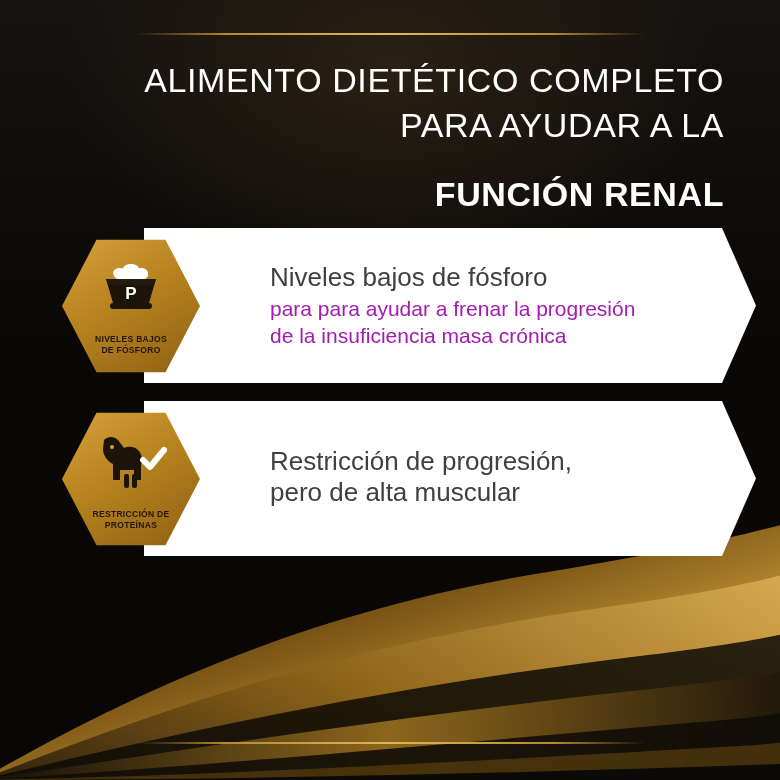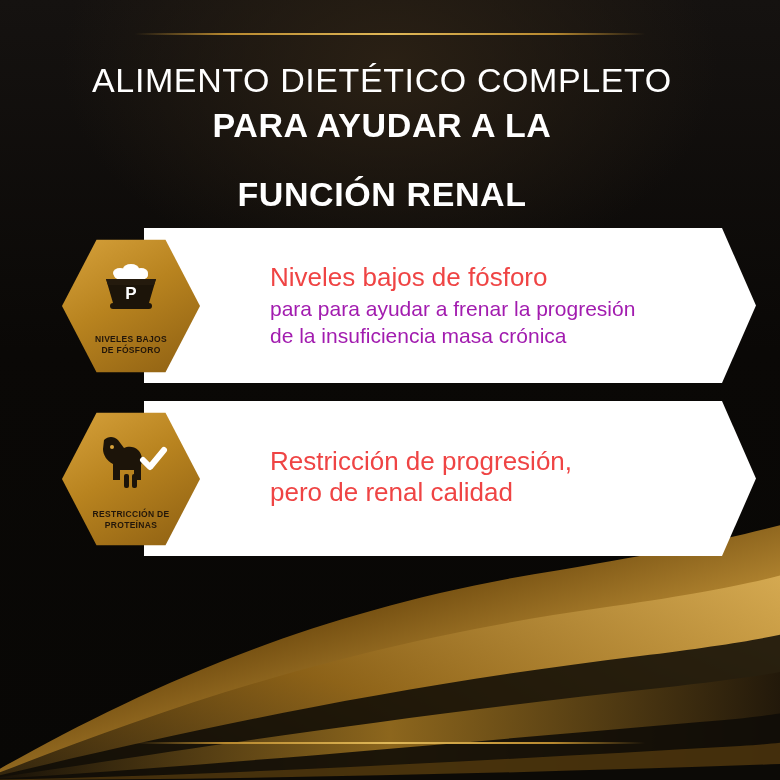--- a/index.html
+++ b/index.html
@@ -34,30 +34,30 @@
     height: 2px;
     background: linear-gradient(90deg, rgba(146,104,31,0) 0%, #b8892f 18%, #e0b858 50%, #b8892f 82%, rgba(146,104,31,0) 100%);
   }
   .rule.top { top: 33px; }
   .rule.bottom { bottom: 36px; }
 
   
   .headline {
     position: absolute;
     top: 58px; left: 0; right: 16px;
-    text-align: center;
+    text-align: right;
     color: #ffffff;
     font-size: 34px;
     line-height: 1.33;
     letter-spacing: 0.6px;
     font-weight: 400;
     padding: 0 40px;
   }
   .headline .l1 { display: block; }
-  .headline .l2 { display: block; font-weight: 700; }
+  .headline .l2 { display: block; font-weight: 400; }
   .headline .l3 { display: block; font-weight: 700; margin-top: 24px; }
 
   
   .benefits {
     position: absolute;
     top: 228px; left: 62px; right: 40px;
   }
   .benefit {
     position: relative;
     margin-bottom: 18px;
@@ -70,21 +70,21 @@
     left: 82px; top: 0;
     width: 612px; height: 155px;
     background: #ffffff;
     clip-path: polygon(0 0, calc(100% - 34px) 0, 100% 50%, calc(100% - 34px) 100%, 0 100%);
     display: flex;
     flex-direction: column;
     justify-content: center;
     padding: 0 60px 0 126px;
   }
   .benefit-title {
-    color: #ef4444;
+    color: #404040;
     font-size: 26px;
     line-height: 1.16;
     font-weight: 400;
     margin-bottom: 4px;
   }
   .benefit-desc {
     color: #a21caf;
     font-size: 21px;
     line-height: 1.25;
     font-weight: 400;
@@ -186,21 +186,21 @@
           <span>NIVELES BAJOS</span><br>
           <span>DE FÓSFORO</span>
         </span>
       </div>
     </div>
 
     <div class="benefit">
       <div class="banner">
         <div class="benefit-title">
           <span>Restricción de progresión,</span><br>
-          <span>pero de renal calidad</span>
+          <span>pero de alta muscular</span>
         </div>
       </div>
       <div class="badge">
         <span class="glyph">
           <svg width="74" height="56" viewBox="0 0 74 56" xmlns="http://www.w3.org/2000/svg" aria-hidden="true">
             <path d="M10,6 C14,2 20,2 24,6 L30,14 C34,12 40,12 44,16 C48,20 49,26 47,31 L47,46 L40,46 L40,36 L26,36 L26,46 L19,46 L19,30 C13,27 9,21 9,15 Z" fill="#1c1409"></path>
             <circle cx="18" cy="13" r="2" fill="#d7a23c"></circle>
             <rect x="30" y="40" width="5" height="14" rx="2" fill="#1c1409"></rect>
             <rect x="38" y="40" width="5" height="14" rx="2" fill="#1c1409"></rect>
             <path d="M49,26 L56,33 L70,16" stroke="#ffffff" stroke-width="6" fill="none" stroke-linecap="round" stroke-linejoin="round"></path>

